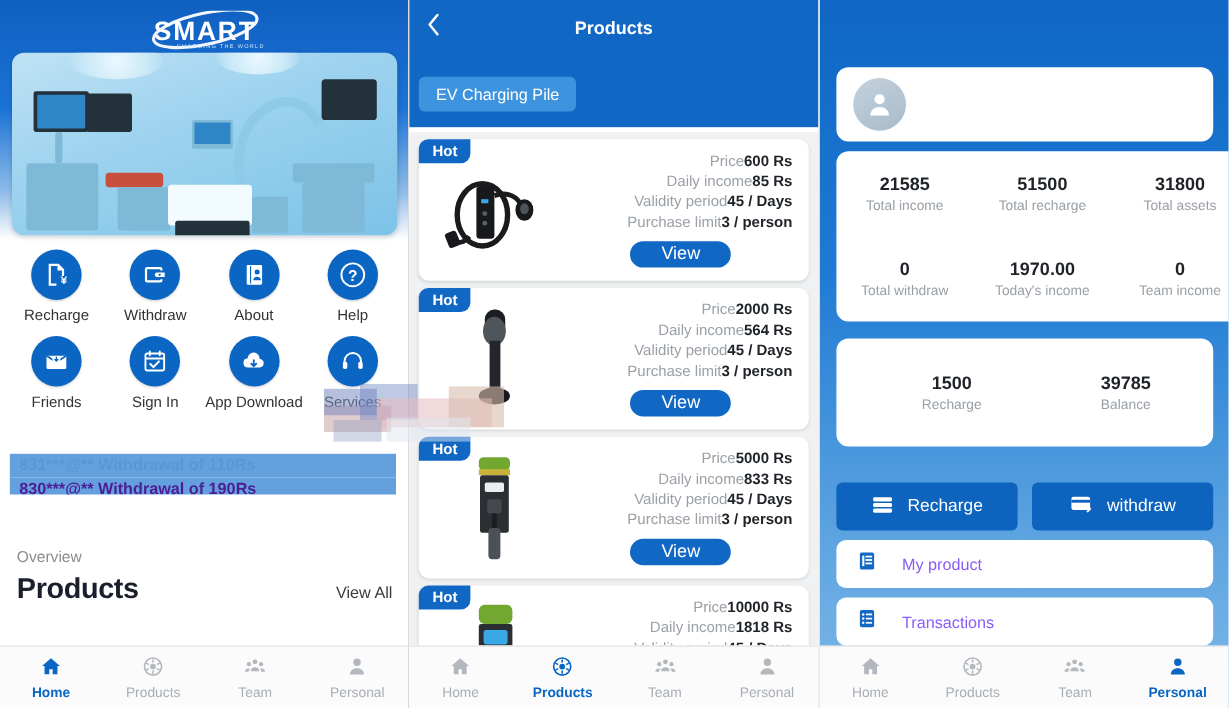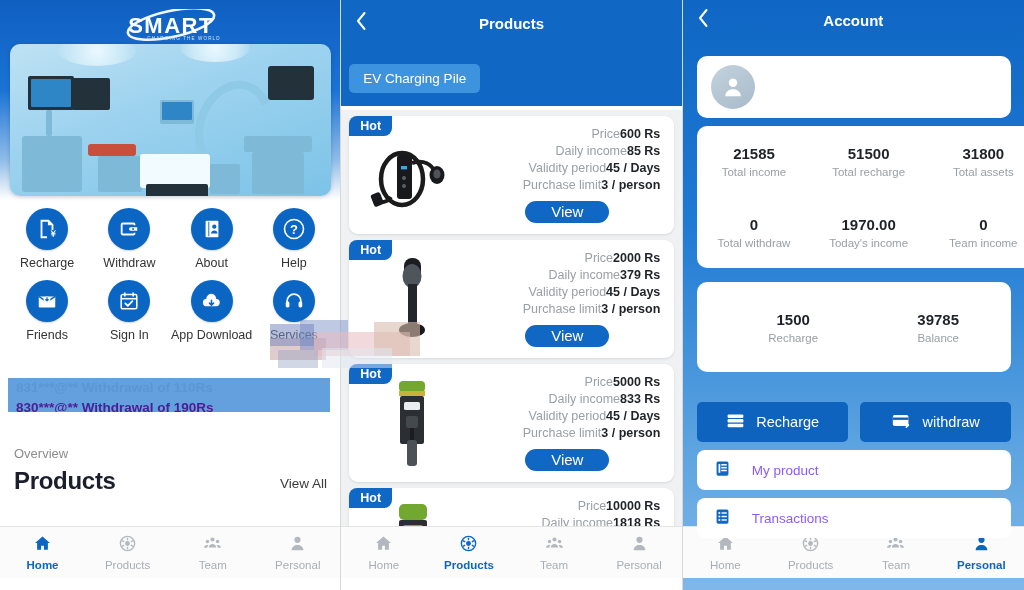--- a/index.html
+++ b/index.html
@@ -55,29 +55,29 @@
   .ticker {
     position: absolute; top: 378px; left: 8px; width: 322px; height: 34px;
     overflow: hidden;
   }
   .ticker-row {
     background: #64a0de; color: #4c1d95; font-size: 13.5px; font-weight: 600;
     height: 20px; line-height: 20px; padding-left: 8px; white-space: nowrap;
   }
   .ticker-row.first { color:#5b96d4; }
 
-  .overview-block { position:absolute; top:446px; left:14px; width:313px; }
+  .overview-block { position:absolute; top:456px; left:14px; width:313px; }
   .ov-label { font-size: 13px; color:#8c8c8c; }
   .ov-row { display:flex; align-items:flex-end; justify-content:space-between; margin-top:6px; }
   .ov-title { font-size: 24px; font-weight: 800; color:#1a1f2b; letter-spacing:-.3px; }
   .ov-viewall { font-size: 13.5px; color:#3c3c3c; padding-bottom:4px; }
 
   
   .botnav {
-    position: absolute; bottom: 12px; left: 0; width: 100%; height: 52px;
+    position: absolute; bottom: 0; left: 0; width: 100%; height: 52px;
     background: #fbfbfb; border-top: 1px solid #e4e4e4;
     display: flex; align-items: center;
   }
   .bn-item { flex:1; display:flex; flex-direction:column; align-items:center; gap:2px; }
   .bn-label { font-size: 11.5px; color:#a8aeb5; }
   .bn-item.active .bn-label { color:#0a66c2; font-weight:700; }
   .bn-ico { color:#b3b8be; }
   .bn-item.active .bn-ico { color:#0a66c2; }
 
   
@@ -412,21 +412,21 @@
             <ellipse cx="30" cy="76" rx="13" ry="7" fill="#17191c"></ellipse>
           </svg>
         </div>
         <div class="pc-info">
           <div class="pc-row">
               <span class="pc-k">Price</span>
               <span class="pc-v">2000 Rs</span>
             </div>
           <div class="pc-row">
               <span class="pc-k">Daily income</span>
-              <span class="pc-v">379 Rs</span>
+              <span class="pc-v">564 Rs</span>
             </div>
           <div class="pc-row">
               <span class="pc-k">Validity period</span>
               <span class="pc-v">45 / Days</span>
             </div>
           <div class="pc-row">
               <span class="pc-k">Purchase limit</span>
               <span class="pc-v">3 / person</span>
             </div>
           <button class="pc-btn">View</button>
@@ -528,28 +528,20 @@
         <span class="bn-label">Personal</span>
       </div>
     </div>
   </div>
 
   <div class="panel-divider"></div>
 
   <div class="panel p3">
     <div class="hdr-bg"></div>
 
-    <div class="hdr-bar">
-      <span class="hdr-back">
-        <svg width="13" height="20" viewBox="0 0 12 20" fill="none" stroke="#fff" stroke-width="2" stroke-linecap="round" stroke-linejoin="round">
-            <path d="M9 2L2.5 10 9 18"></path>
-          </svg>
-      </span>
-      <span class="hdr-title">Account</span>
-    </div>
 
     <div class="acct-card">
       <span class="avatar">
         <svg width="26" height="26" viewBox="0 0 24 24" fill="#ffffff">
             <circle cx="12" cy="8" r="3.9"></circle>
             <path d="M4.8 20.5c0-4 3.2-6.5 7.2-6.5s7.2 2.5 7.2 6.5z"></path>
           </svg>
       </span>
     </div>
 

